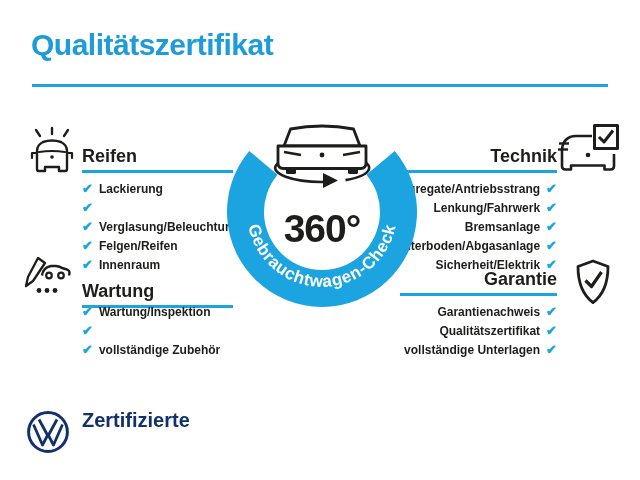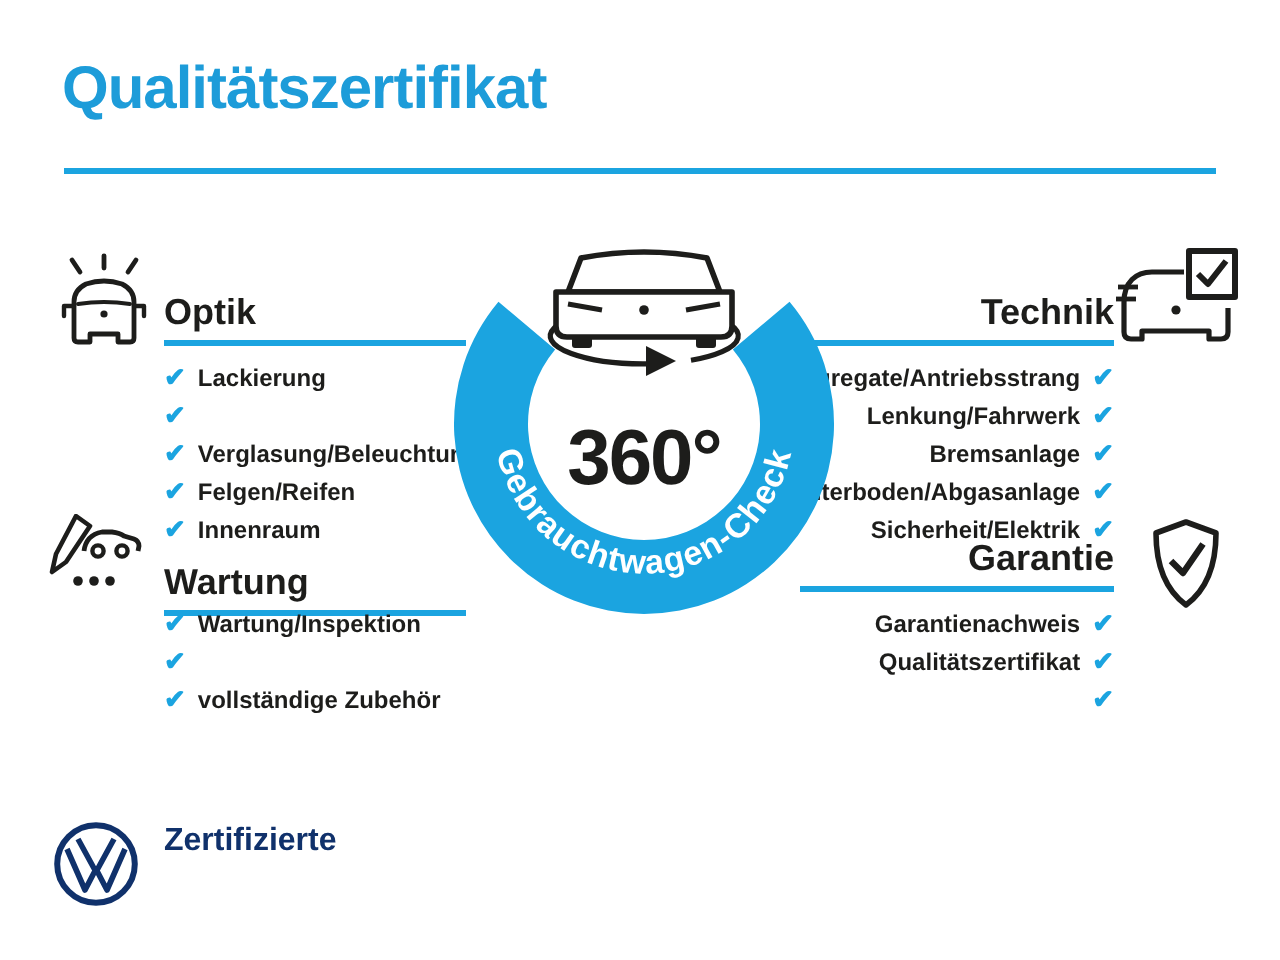--- a/index.html
+++ b/index.html
@@ -46,21 +46,21 @@
 
   #icon-optik    { left: 26px;  top: 126px; }
   #icon-wartung  { left: 24px;  top: 257px; }
   #icon-technik  { left: 557px; top: 124px; }
   #icon-garantie { left: 573px; top: 259px; }
   #center-badge  { left: 227px; top: 118px; }
   #vw-logo       { left: 26px;  top: 410px; }
 
   .footer-text {
     left: 82px; top: 411px;
-    font-size: 16px; font-weight: bold;
+    font-size: 20px; font-weight: bold;
     color: #10316b; line-height: 19px;
   }
 
   svg .ink { stroke: #1d1d1b; fill: none; }
 </style>
 </head>
 <body>
 
 <div class="abs page-title">Qualitätszertifikat</div>
 <div class="abs title-rule"></div>
@@ -70,21 +70,21 @@
     <path d="M14 10 L10 4"></path>
       <path d="M26 8 L26 2"></path>
       <path d="M38 10 L42 4"></path>
     <path d="M17 16 Q26 13 35 16 C39 18 41 21 41 25 L41 43 Q41 45 39 45 L33 45 L33 41 L19 41 L19 45 L13 45 Q11 45 11 43 L11 25 C11 21 13 18 17 16 Z"></path>
     <path d="M11 27 L6 27 L6 32" stroke-width="2.2"></path>
     <path d="M41 27 L46 27 L46 32" stroke-width="2.2"></path>
     <path d="M13 26 Q26 24 39 26" stroke-width="2"></path>
   </g>
   <circle cx="26" cy="31" r="1.8" fill="#1d1d1b"></circle>
 </svg>
-<div class="abs sec-head" id="head-optik">Optik</div>
+<div class="abs sec-head" id="head-optik">Reifen</div>
 <div class="abs list" id="list-optik">
   <div class="row">
       <span class="check">✔</span>
       <span>Lackierung</span>
     </div>
   <div class="row">
       <span class="check">✔</span>
     </div>
   <div class="row">
       <span class="check">✔</span>
@@ -169,20 +169,21 @@
 <div class="abs list right" id="list-garantie">
   <div class="row">
       <span>Garantienachweis</span>
       <span class="check">✔</span>
     </div>
   <div class="row">
       <span>Qualitätszertifikat</span>
       <span class="check">✔</span>
     </div>
   <div class="row">
+      <span>vollständige Unterlagen</span>
       <span class="check">✔</span>
     </div>
 </div>
 
 <svg id="center-badge" class="abs" width="190" height="200" viewBox="0 0 190 200">
   <path d="M167.77 32.91 A95 95 0 1 1 22.23 32.91 L50.57 56.71 A58 58 0 1 0 139.43 56.71 Z" fill="#1ba4e0"></path>
   <path id="tcurve" d="M20.3 100.5 A75 75 0 0 0 169.7 100.5" fill="none"></path>
   <text font-size="17" font-weight="bold" fill="#ffffff" letter-spacing="0.6" text-anchor="middle">
     <textPath href="#tcurve" startOffset="50%">Gebrauchtwagen-Check</textPath>
   </text>

